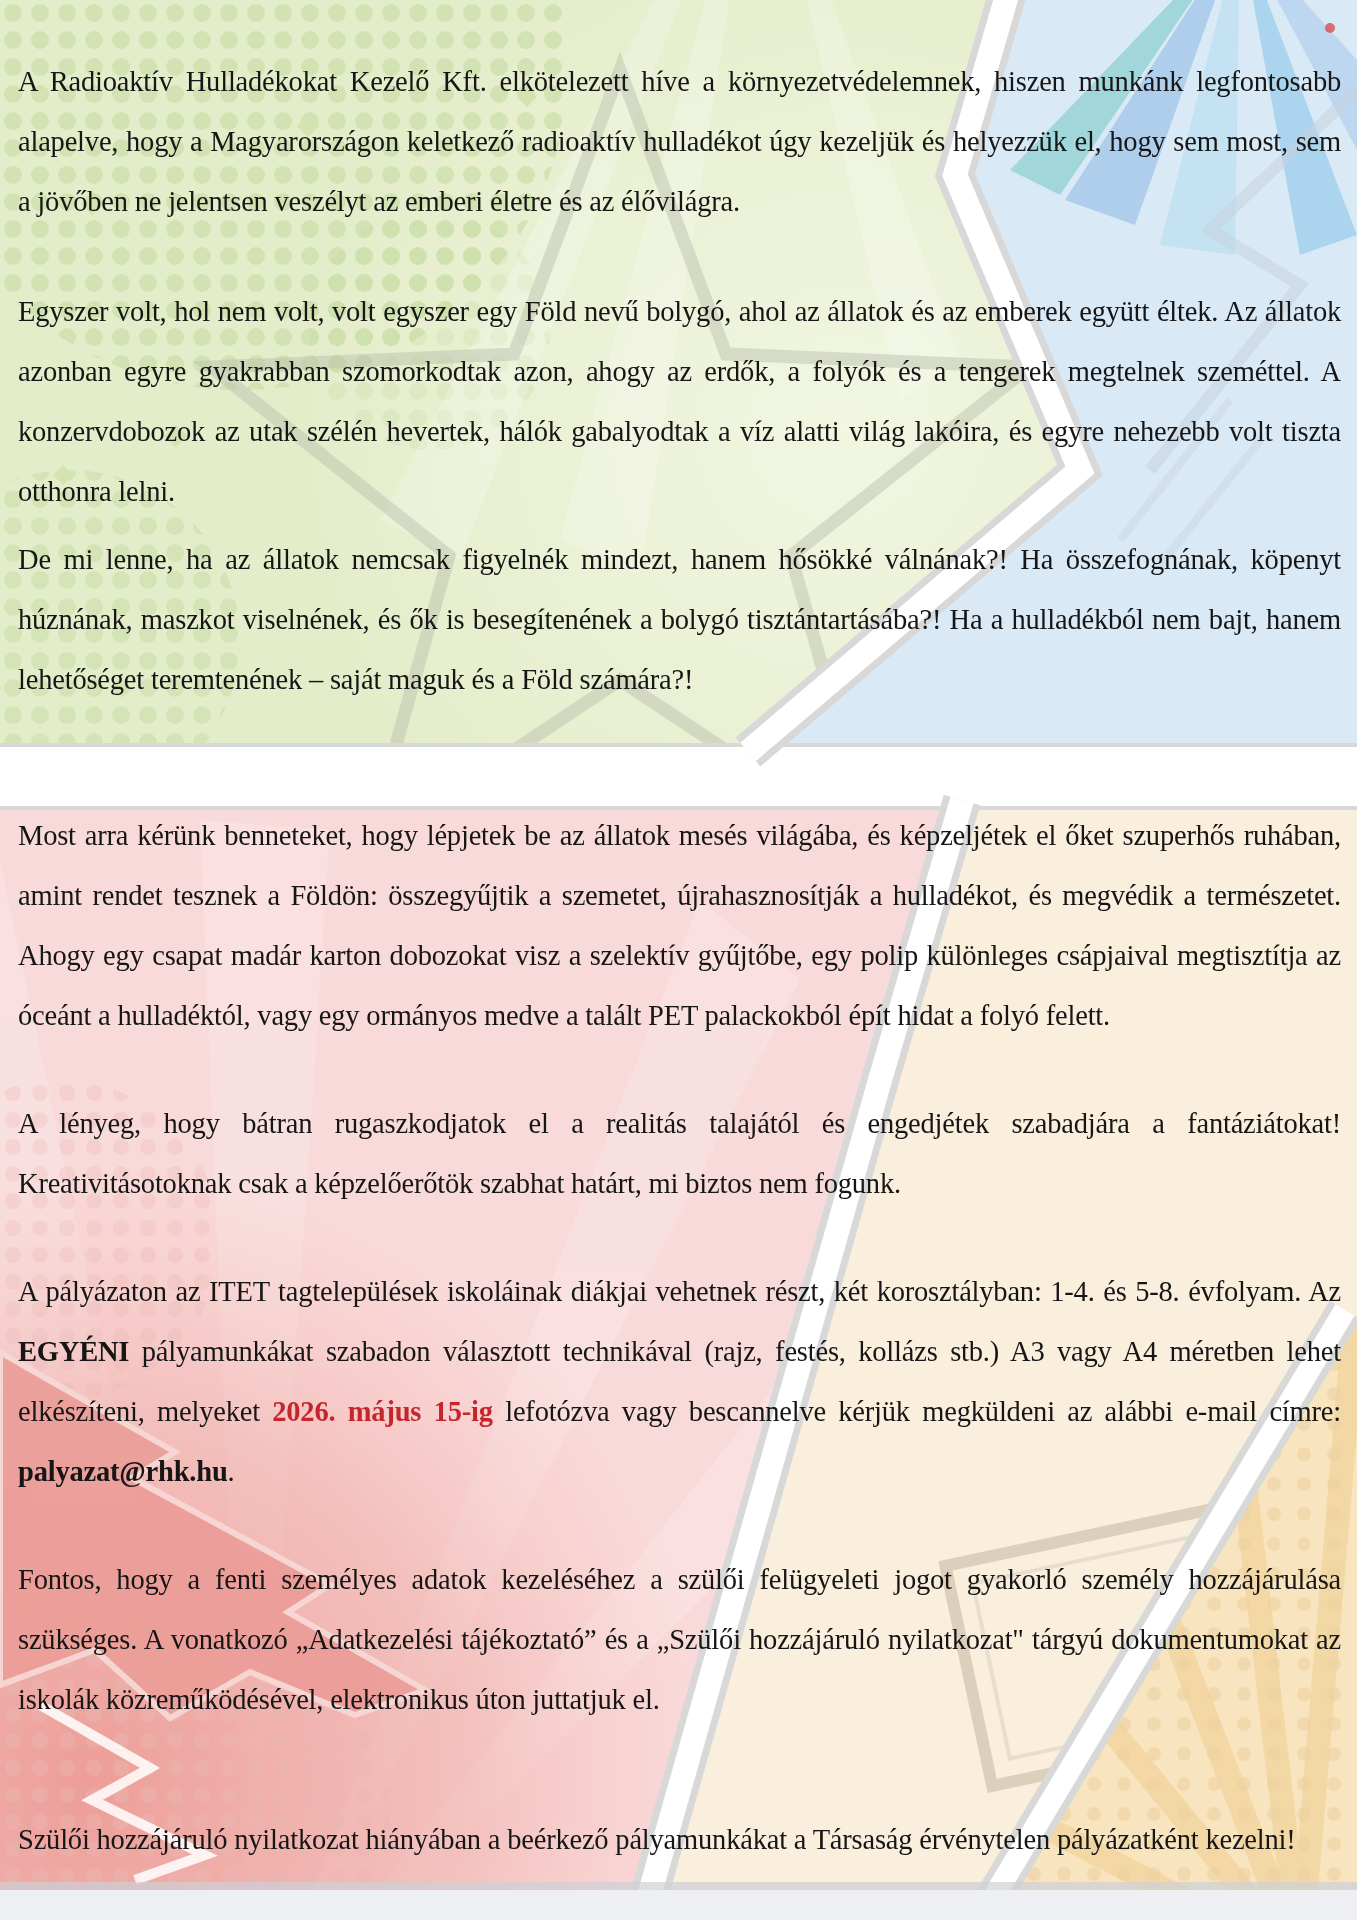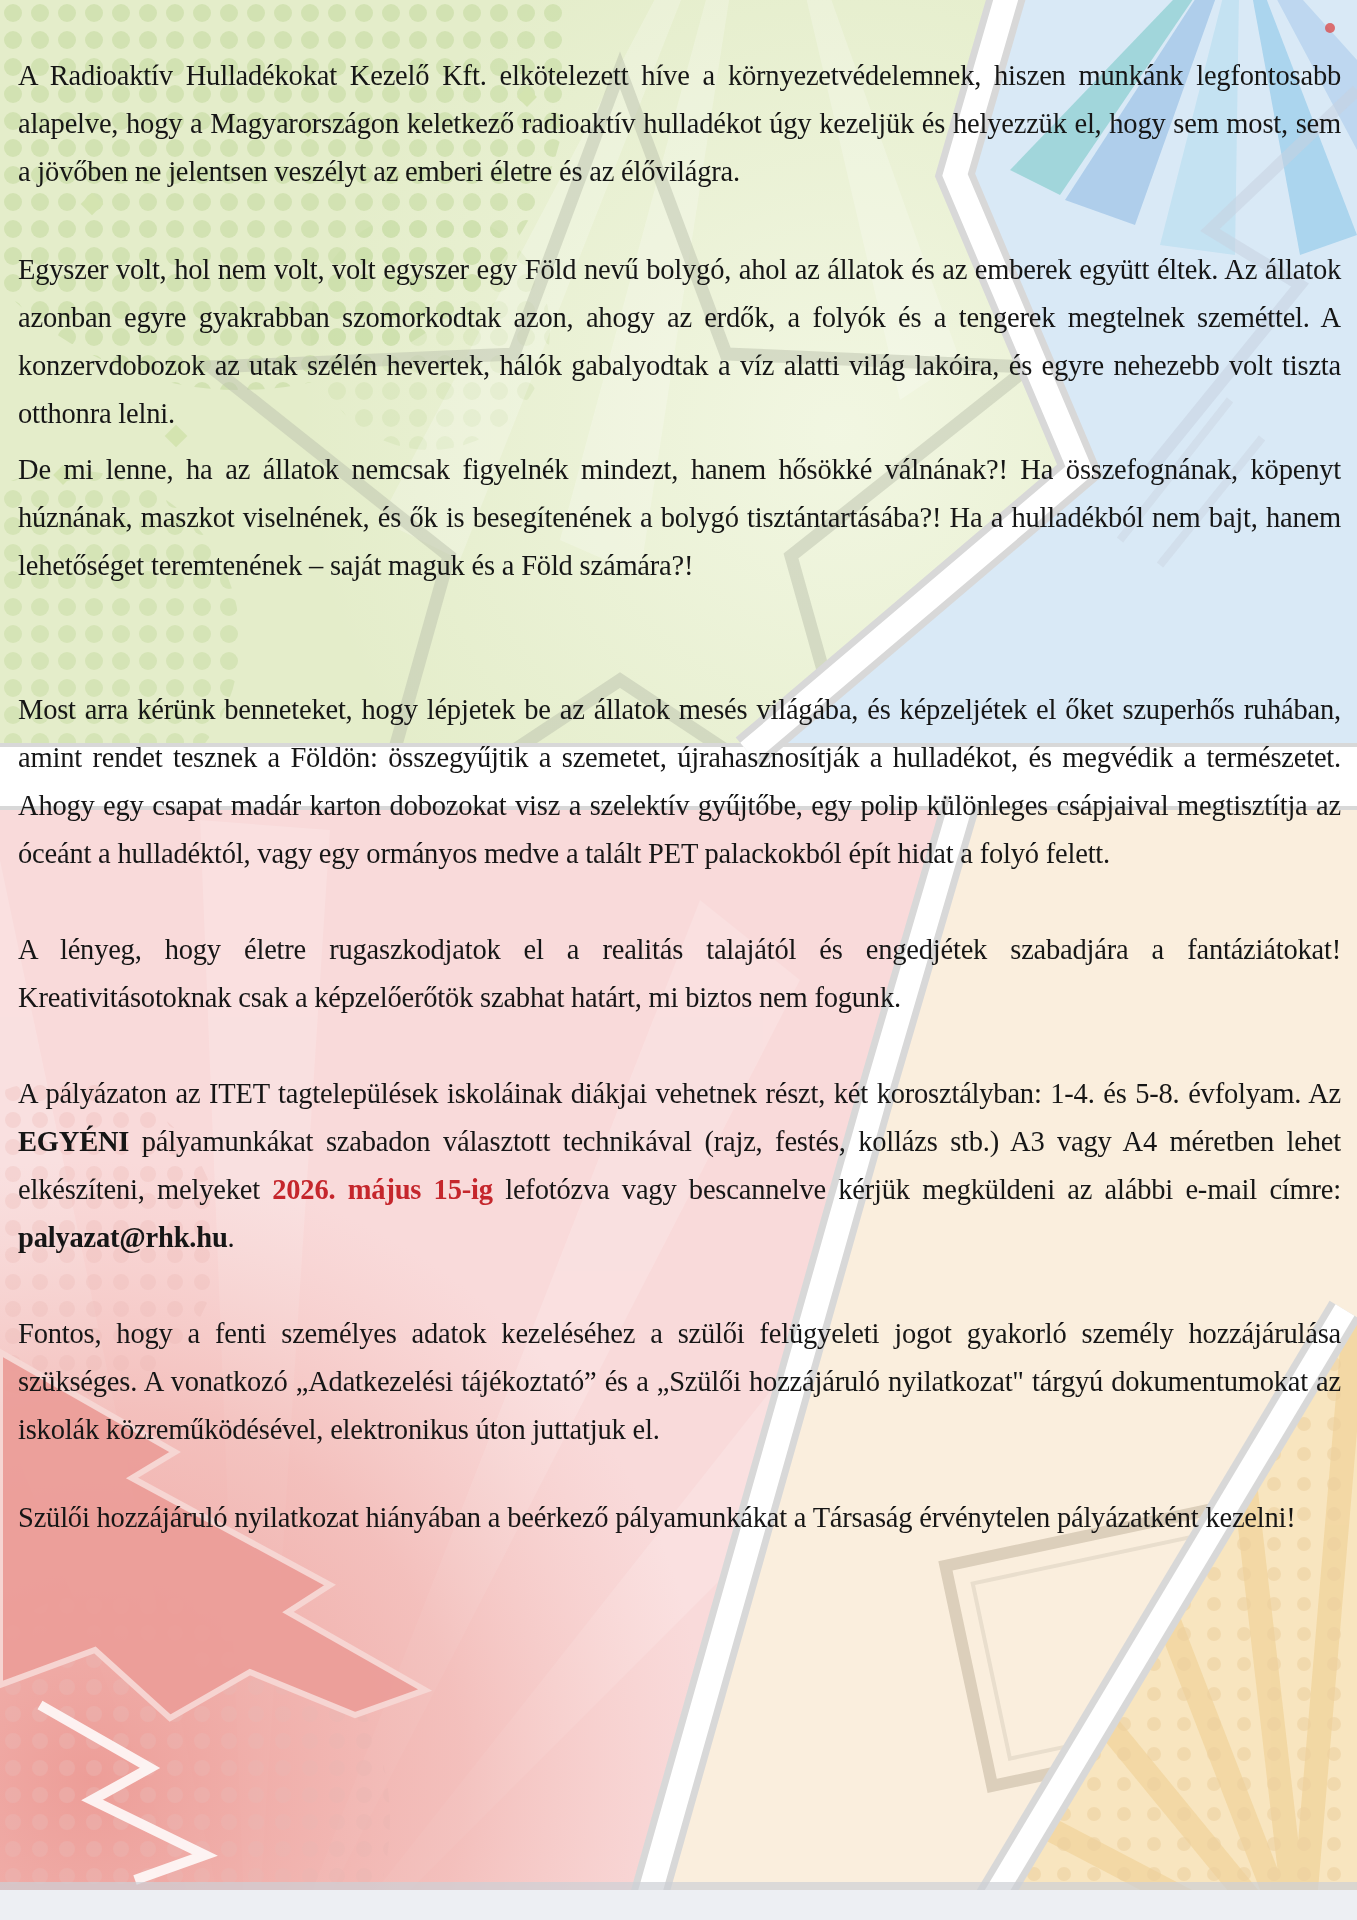--- a/index.html
+++ b/index.html
@@ -15,21 +15,21 @@
     position:absolute;
     left:18px;
     right:16px;
     top:52px;
     z-index:2;
     color:#161616;
   }
   .para{
     margin:0;
     font-size:28.5px;
-    line-height:48px;
+    line-height:60px;
     text-align:justify;
     letter-spacing:-0.2px;
   }
   .para.bold{font-weight:normal;}
   .seg-bold{font-weight:bold;}
 </style>
 </head>
 <body>
 
 <div id="page">
@@ -169,18 +169,18 @@
       <rect x="0" y="1882" width="1357" height="8" fill="#cdd0d6" opacity="0.7"></rect>
       <rect x="0" y="1890" width="1357" height="30" fill="#edeff3"></rect>
     </g>
   </svg>
 
   <main id="content">
       <p class="para" style="margin-top: 0px;"><span>A Radioaktív Hulladékokat Kezelő Kft. elkötelezett híve a környezetvédelemnek, hiszen munkánk legfontosabb alapelve, hogy a Magyarországon keletkező radioaktív hulladékot úgy kezeljük és helyezzük el, hogy sem most, sem a jövőben ne jelentsen veszélyt az emberi életre és az élővilágra.</span></p>
       <p class="para bold" style="margin-top: 50px;"><span>Egyszer volt, hol nem volt, volt egyszer egy Föld nevű bolygó, ahol az állatok és az emberek együtt éltek. Az állatok azonban egyre gyakrabban szomorkodtak azon, ahogy az erdők, a folyók és a tengerek megtelnek szeméttel. A konzervdobozok az utak szélén hevertek, hálók gabalyodtak a víz alatti világ lakóira, és egyre nehezebb volt tiszta otthonra lelni.</span></p>
       <p class="para bold" style="margin-top: 8px;"><span>De mi lenne, ha az állatok nemcsak figyelnék mindezt, hanem hősökké válnának?! Ha összefognának, köpenyt húznának, maszkot viselnének, és ők is besegítenének a bolygó tisztántartásába?! Ha a hulladékból nem bajt, hanem lehetőséget teremtenének – saját maguk és a Föld számára?!</span></p>
       <p class="para bold" style="margin-top: 96px;"><span>Most arra kérünk benneteket, hogy lépjetek be az állatok mesés világába, és képzeljétek el őket szuperhős ruhában, amint rendet tesznek a Földön: összegyűjtik a szemetet, újrahasznosítják a hulladékot, és megvédik a természetet. Ahogy egy csapat madár karton dobozokat visz a szelektív gyűjtőbe, egy polip különleges csápjaival megtisztítja az óceánt a hulladéktól, vagy egy ormányos medve a talált PET palackokból épít hidat a folyó felett.</span></p>
-      <p class="para bold" style="margin-top: 48px;"><span>A lényeg, hogy életre rugaszkodjatok el a realitás talajától és engedjétek szabadjára a fantáziátokat! Kreativitásotoknak csak a képzelőerőtök szabhat határt, mi biztos nem fogunk.</span></p>
+      <p class="para bold" style="margin-top: 48px;"><span>A lényeg, hogy bátran rugaszkodjatok el a realitás talajától és engedjétek szabadjára a fantáziátokat! Kreativitásotoknak csak a képzelőerőtök szabhat határt, mi biztos nem fogunk.</span></p>
       <p class="para" style="margin-top: 48px;"><span>A pályázaton az ITET tagtelepülések iskoláinak diákjai vehetnek részt, két korosztályban: 1-4. és 5-8. évfolyam. Az </span><span class="seg-bold">EGYÉNI</span><span> pályamunkákat szabadon választott technikával (rajz, festés, kollázs stb.) A3 vagy A4 méretben lehet elkészíteni, melyeket </span><span class="seg-bold" style="color: rgb(197, 38, 44);">2026. május 15-ig</span><span> lefotózva vagy bescannelve kérjük megküldeni az alábbi e-mail címre: </span><span class="seg-bold">palyazat@rhk.hu</span><span>.</span></p>
       <p class="para" style="margin-top: 48px; font-family: Liberation Serif, serif;"><span>Fontos, hogy a fenti személyes adatok kezeléséhez a szülői felügyeleti jogot gyakorló személy hozzájárulása szükséges. A vonatkozó „Adatkezelési tájékoztató” és a „Szülői hozzájáruló nyilatkozat" tárgyú dokumentumokat az iskolák közreműködésével, elektronikus úton juttatjuk el.</span></p>
-      <p class="para bold" style="margin-top: 40px;"><span>Szülői hozzájáruló nyilatkozat hiányában a beérkező pályamunkákat a Társaság érvénytelen pályázatként kezelni!</span></p>
+      <p class="para bold" style="margin-top: 80px;"><span>Szülői hozzájáruló nyilatkozat hiányában a beérkező pályamunkákat a Társaság érvénytelen pályázatként kezelni!</span></p>
     </main>
 </div>
 
 </body></html>

